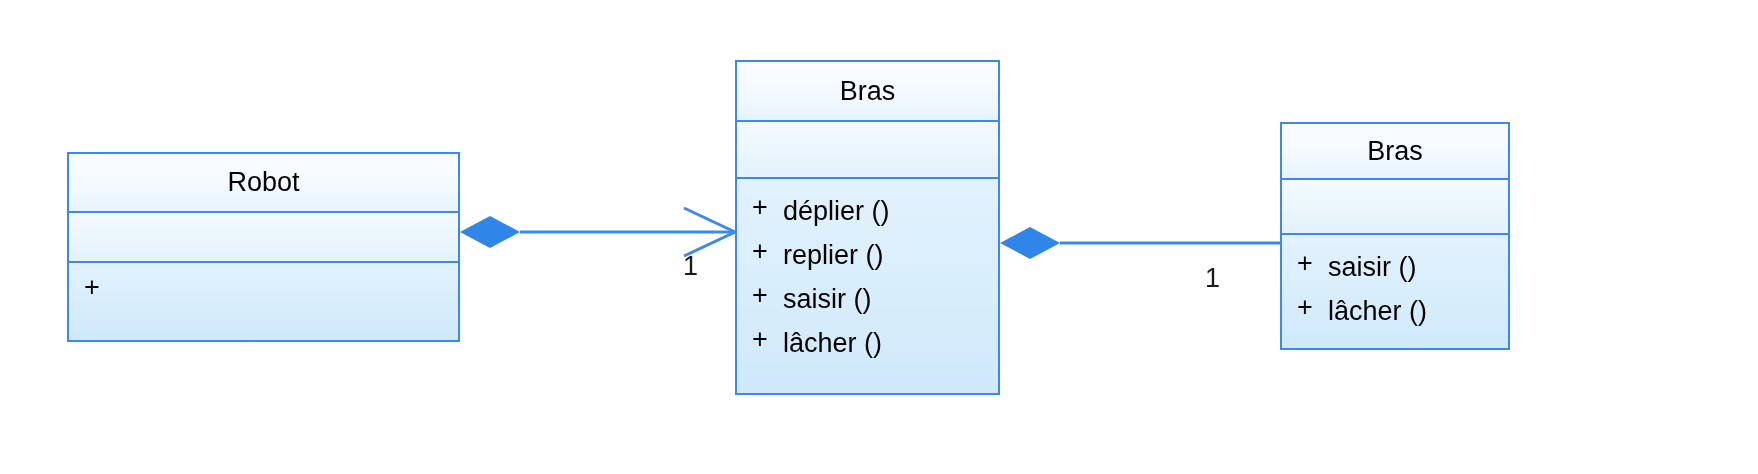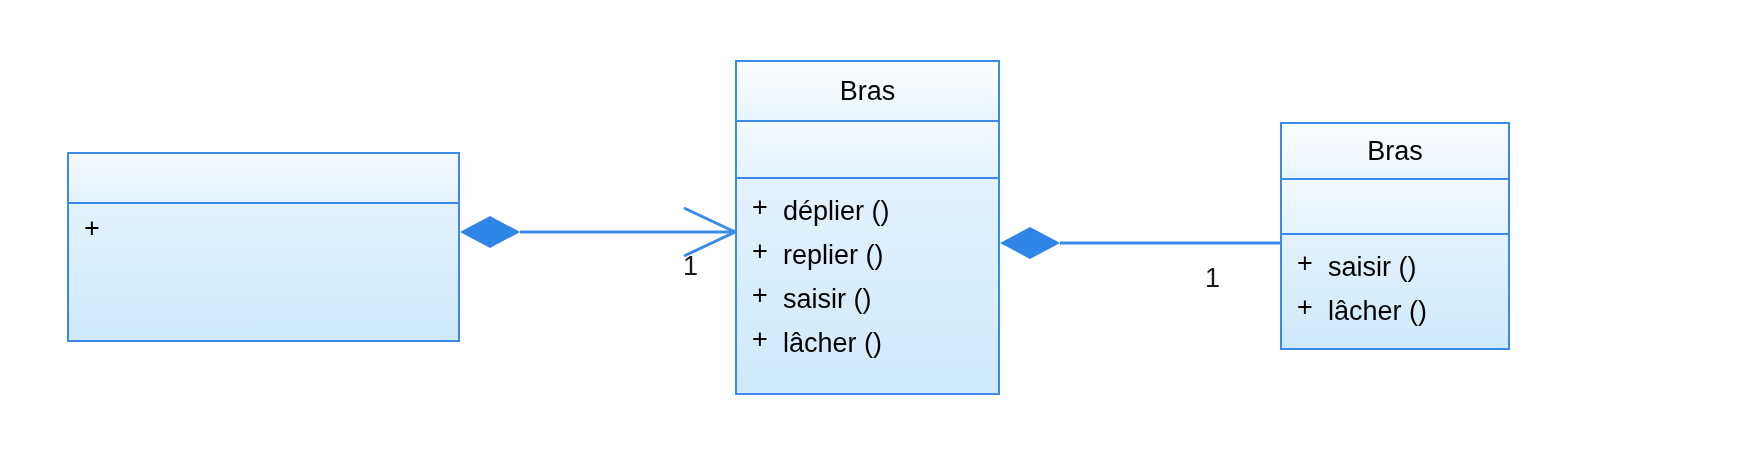--- a/index.html
+++ b/index.html
@@ -103,20 +103,21 @@
       <line x1="1060" y1="243" x2="1437" y2="243" stroke="#3b8ae8" stroke-width="3"></line>
       <polygon points="1000,243 1030,227 1060,243 1030,259" fill="#2f86e8"></polygon>
       <polyline points="1386,219 1437,243 1386,267" fill="none" stroke="#3b8ae8" stroke-width="3"></polyline>
     </g>
   </svg>
 
   <div class="mult-label" style="left:683px; top:253px;">1</div>
   <div class="mult-label" style="left:1205px; top:265px;">1</div>
 
   <div class="uml-class" style="left:67px; top:152px; width:393px; height:190px;">
+    <div class="uml-name" style="height:59px;">Robot</div>
     <div class="uml-attrs" style="height:50px;"></div>
     <div class="uml-ops">
       <div class="uml-op" style="height:36px;">
         <span class="vis">+</span>
       </div>
     </div>
   </div>
 
   <div class="uml-class" style="left:735px; top:60px; width:265px; height:335px;">
     <div class="uml-name" style="height:60px;">Bras</div>

